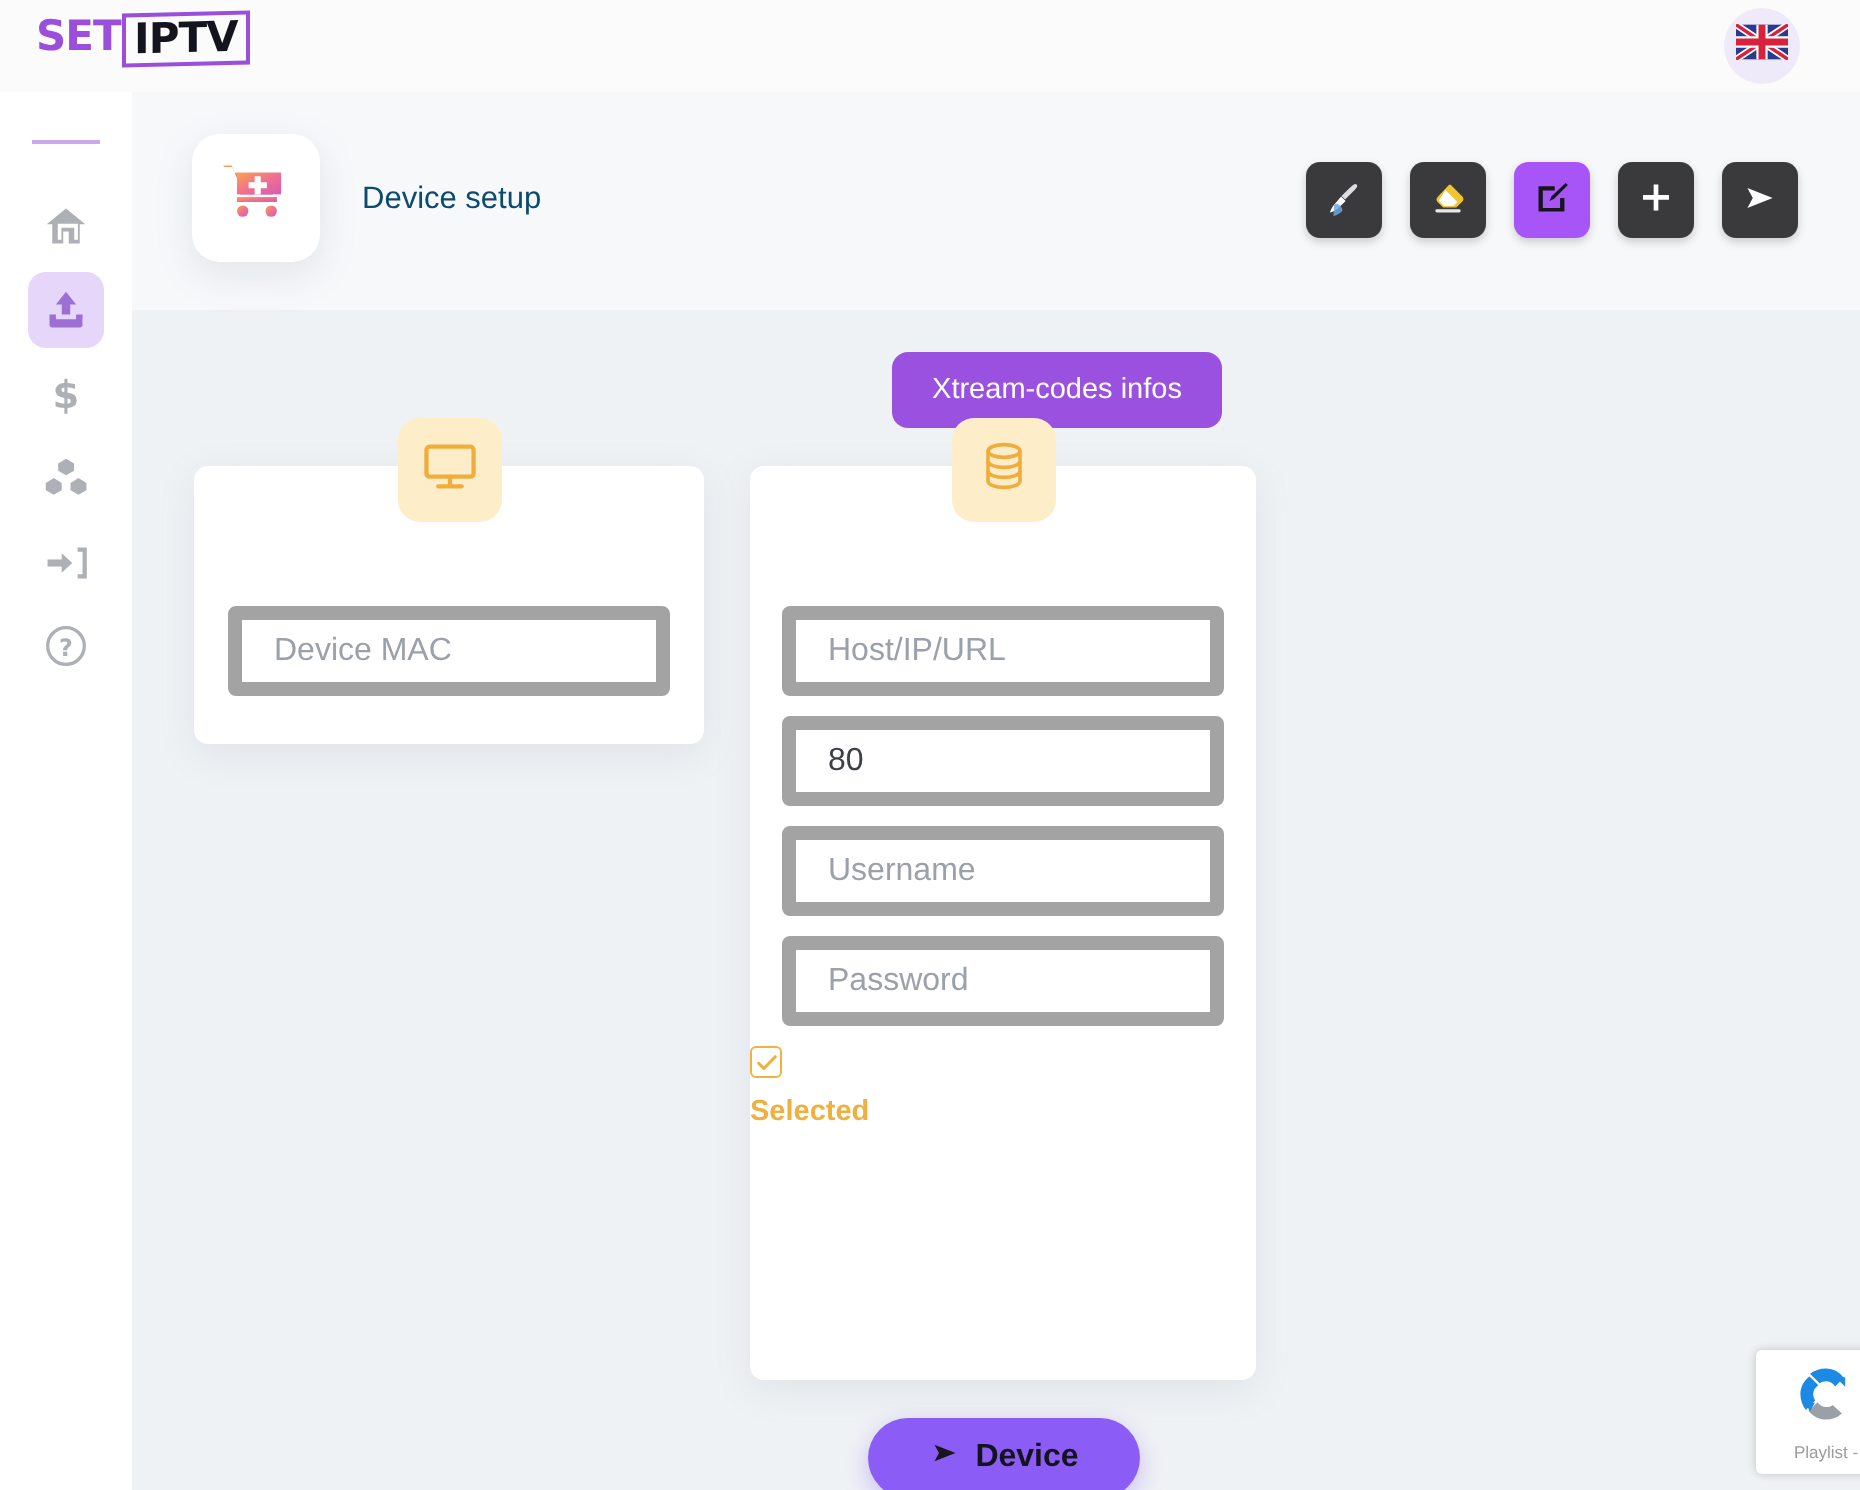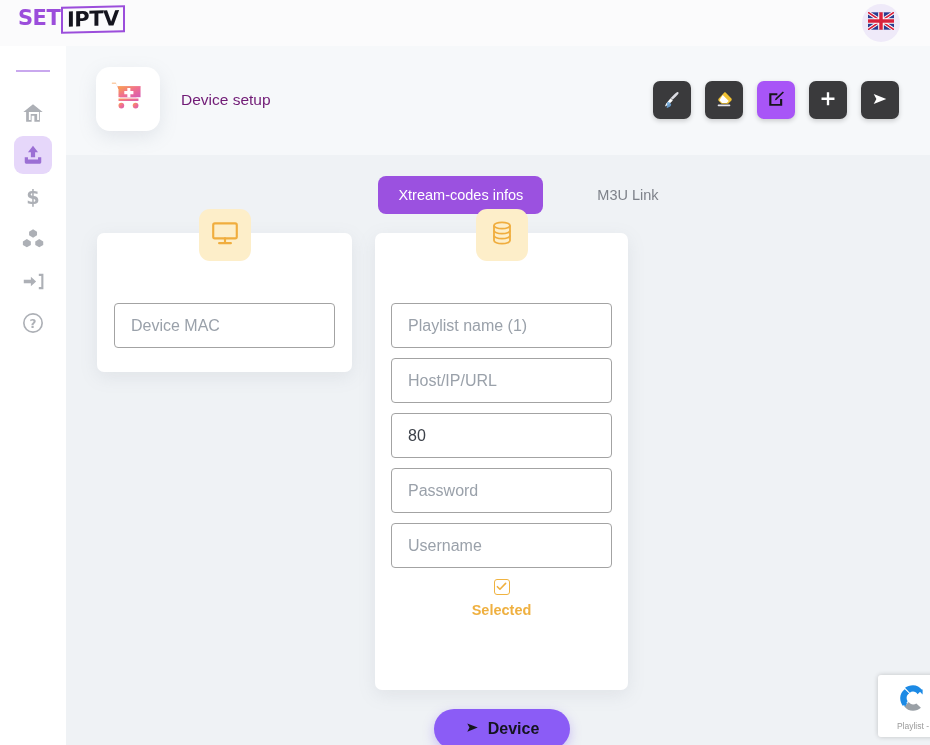--- a/index.html
+++ b/index.html
@@ -74,21 +74,21 @@
   }
   .cart-card {
     position: absolute; left: 30px; top: 21px;
     width: 64px; height: 64px; border-radius: 14px;
     background: #ffffff;
     box-shadow: 0 6px 18px rgba(130,140,160,0.17);
     display: flex; align-items: center; justify-content: center;
   }
   .page-title {
     position: absolute; left: 115px; top: 45px;
-    font-size: 15.5px; color: #701a75; font-weight: normal;
+    font-size: 15.5px; color: #0c4a6e; font-weight: normal;
   }
   .toolbar {
     position: absolute; right: 31px; top: 35px;
     display: flex; gap: 14px;
   }
   .tool-btn {
     width: 38px; height: 38px; border-radius: 7px;
     background: #3a3a3c;
     border: none;
     display: flex; align-items: center; justify-content: center;
@@ -130,35 +130,34 @@
     transform: translateX(-50%);
     width: 52px; height: 52px; border-radius: 11px;
     background: #fdeec9;
     display: flex; align-items: center; justify-content: center;
   }
 
   .field {
     display: block;
     width: 221px; height: 45px;
     margin: 0 auto 10px auto;
-    border: 1px solid #a3a3a3;
+    border: 7px solid #a3a3a3;
     border-radius: 4px;
     background: #ffffff;
     font-size: 16px;
     font-family: "Liberation Sans", sans-serif;
     color: #3c4149;
     padding: 0 16px;
     outline: none;
   }
   .field::placeholder { color: #9aa1aa; }
   .card-mac .fields { padding-top: 70px; }
   .card-xc .fields { padding-top: 70px; }
 
   .selected-box {
-    text-align: center;
     margin-top: 10px;
   }
   .check {
     width: 16px; height: 16px;
     border: 1.6px solid #f0b341;
     border-radius: 3px;
     display: inline-flex; align-items: center; justify-content: center;
     cursor: pointer;
   }
   .check svg { display: block; }
@@ -354,23 +353,20 @@
       </span>
     </button>
 
   </div>
 </div>
 
 <div class="tabs">
   <div class="tab active">
     <span>Xtream-codes infos</span>
   </div>
-  <div class="tab">
-    <span>M3U Link</span>
-  </div>
 </div>
 
 <div class="card card-mac">
   <div class="card-icon">
     <span>
       <svg width="30" height="30" viewBox="0 0 28 28" fill="none" stroke="#f0ad3e" stroke-width="2">
         <rect x="3" y="5" width="22" height="14" rx="1.5"></rect>
         <path d="M14 19v4M8.5 23.5h11" stroke-linecap="round"></path>
       </svg>
     </span>
@@ -386,25 +382,24 @@
       <svg width="28" height="28" viewBox="0 0 28 28" fill="none" stroke="#f0ad3e" stroke-width="1.8">
         <ellipse cx="14" cy="6.5" rx="8" ry="3.2"></ellipse>
         <path d="M6 6.5v15c0 1.8 3.6 3.2 8 3.2s8-1.4 8-3.2v-15"></path>
         <path d="M6 11.5c0 1.8 3.6 3.2 8 3.2s8-1.4 8-3.2"></path>
         <path d="M6 16.5c0 1.8 3.6 3.2 8 3.2s8-1.4 8-3.2"></path>
       </svg>
     </span>
   </div>
 
   <div class="fields">
-    <input class="field" type="text" placeholder="Playlist name (1)" style="">
     <input class="field" type="text" placeholder="Host/IP/URL" style="">
     <input class="field" type="text" value="80" style="">
+    <input class="field" type="text" placeholder="Username" style="">
     <input class="field" type="password" placeholder="Password" style="">
-    <input class="field" type="text" placeholder="Username" style="">
 
     <div class="selected-box">
       <span class="check">
         <svg width="11" height="11" viewBox="0 0 12 12" fill="none" stroke="#efb040" stroke-width="1.7">
           <path d="M1.5 6.2 4.3 9 10.5 2.6" stroke-linecap="round" stroke-linejoin="round"></path>
         </svg>
       </span>
       <div class="selected-label">Selected</div>
     </div>
   </div>

